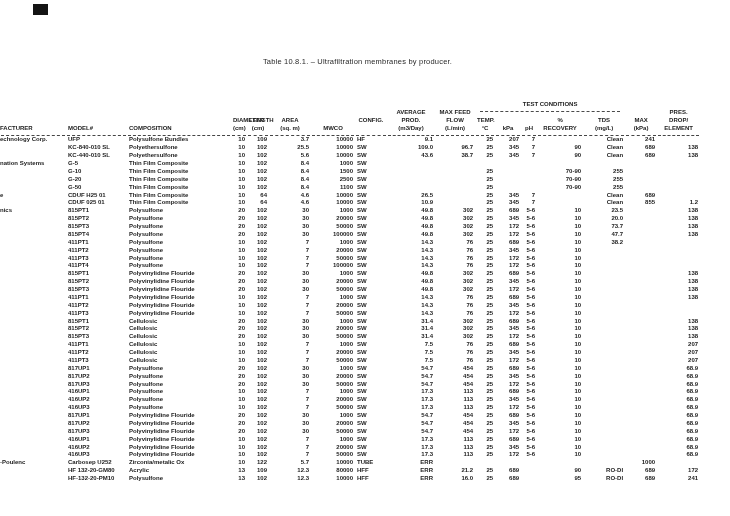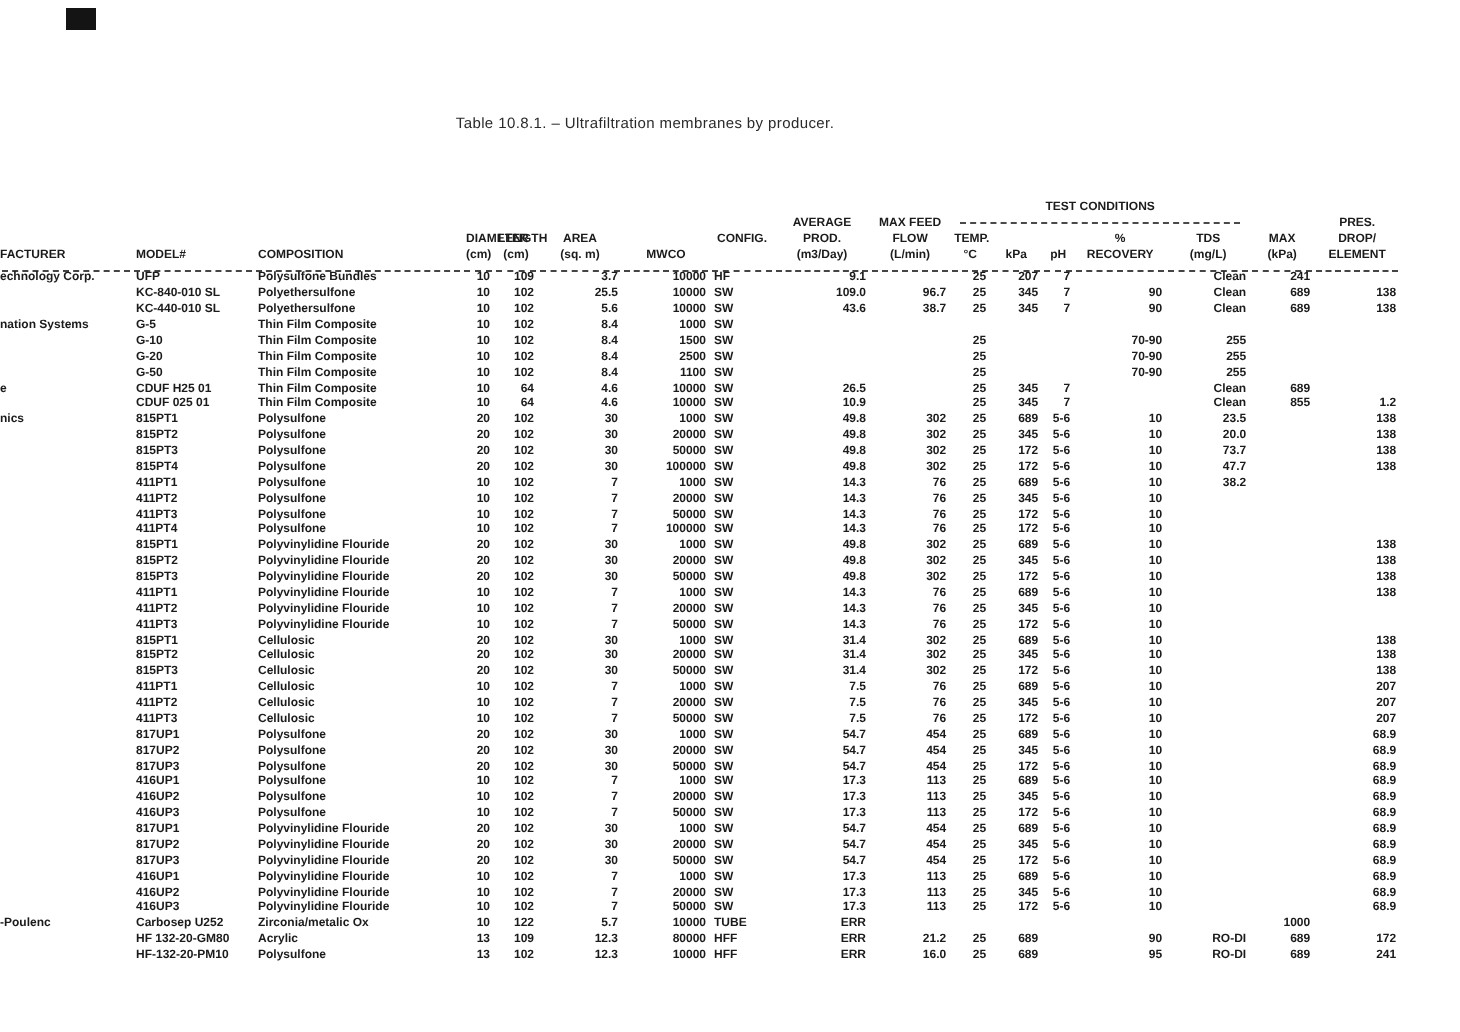--- a/index.html
+++ b/index.html
@@ -4,21 +4,21 @@
 <style>
   html,body{margin:0;padding:0;}
   body{
     width:730px;height:516px;position:relative;overflow:hidden;
     background:#ffffff;color:#1b1b1b;
     font-family:"Liberation Sans", sans-serif;
   }
   .scan-mark{position:absolute;left:33px;top:4px;width:15px;height:11px;background:#141414;}
   .doc-title{
     position:absolute;top:57px;left:0;width:645px;text-align:center;
-    font-size:7.5px;font-weight:400;color:#2a2a2a;letter-spacing:.2px;
+    font-size:7.5px;font-weight:400;color:#2a2a2a;letter-spacing:.2px;padding-left:35px;
   }
   .tbl-wrap{position:absolute;top:100px;left:0;width:700px;}
   table{
     width:700px;border-collapse:collapse;table-layout:fixed;
     font-size:6px;font-weight:700;color:#1b1b1b;
   }
   td{padding:0 2px;overflow:visible;white-space:nowrap;vertical-align:bottom;}
   thead td{height:8px;line-height:7px;text-align:center;}
   tbody td{height:7.89px;line-height:7.4px;text-align:right;}
   

